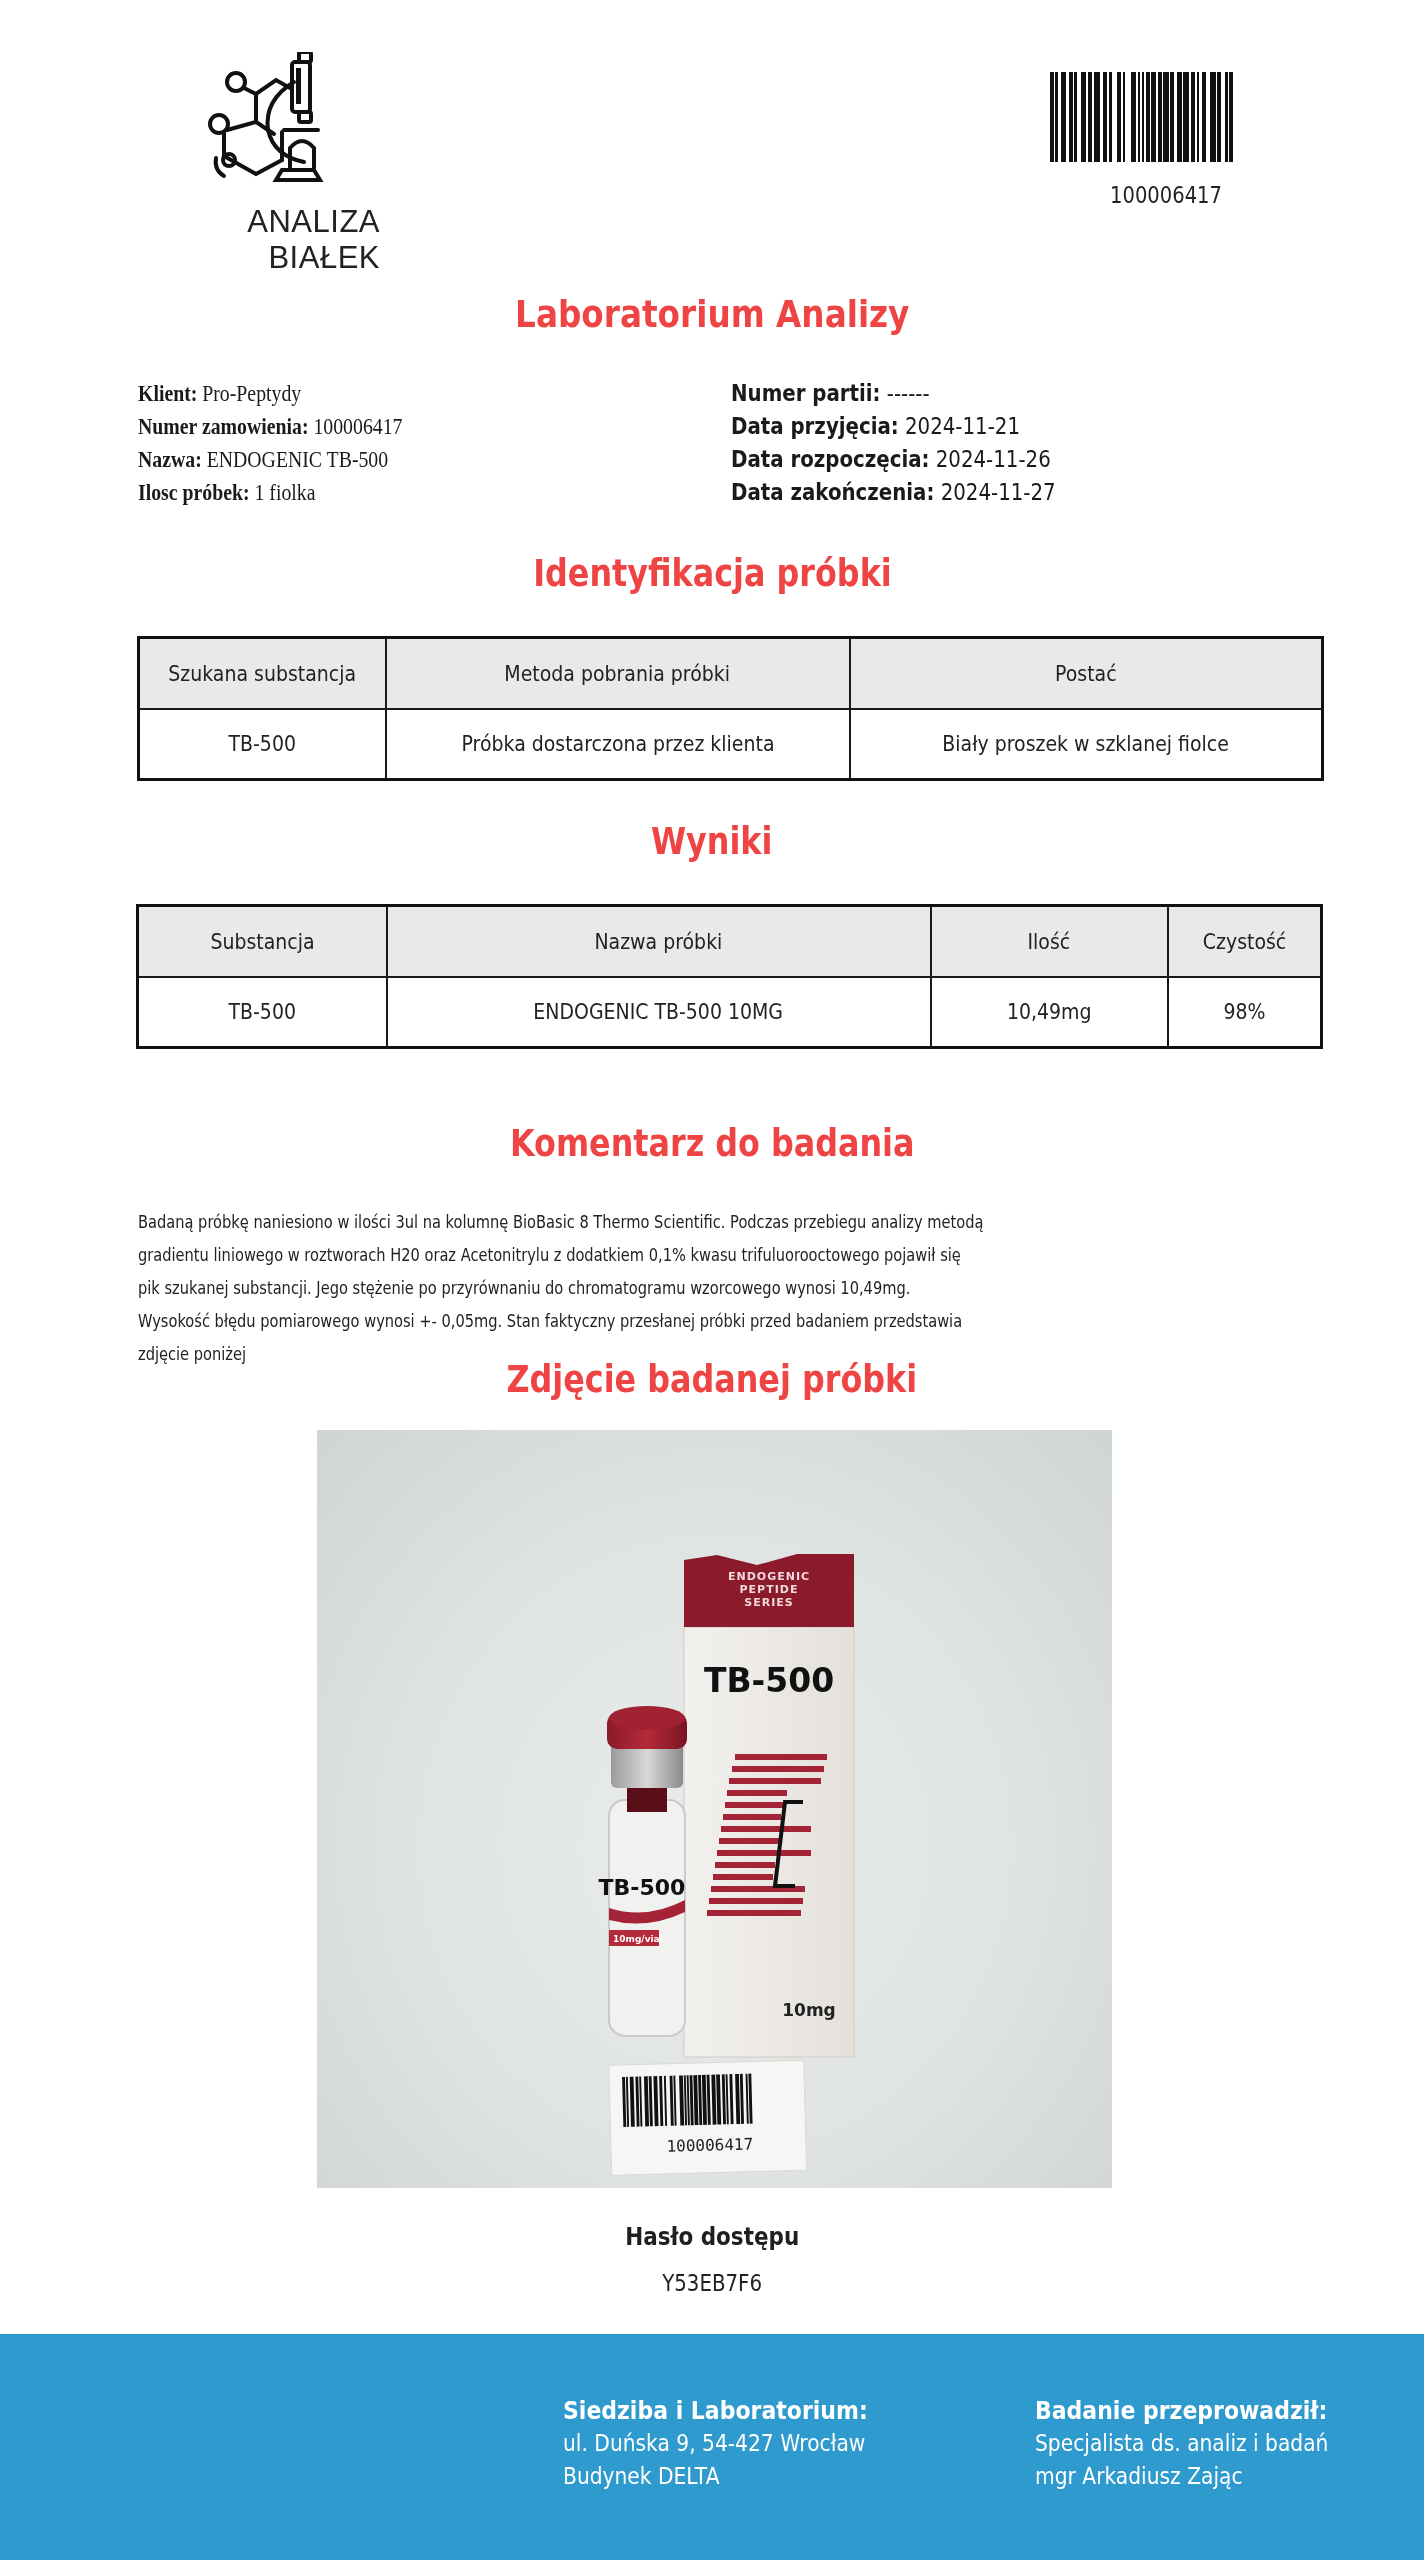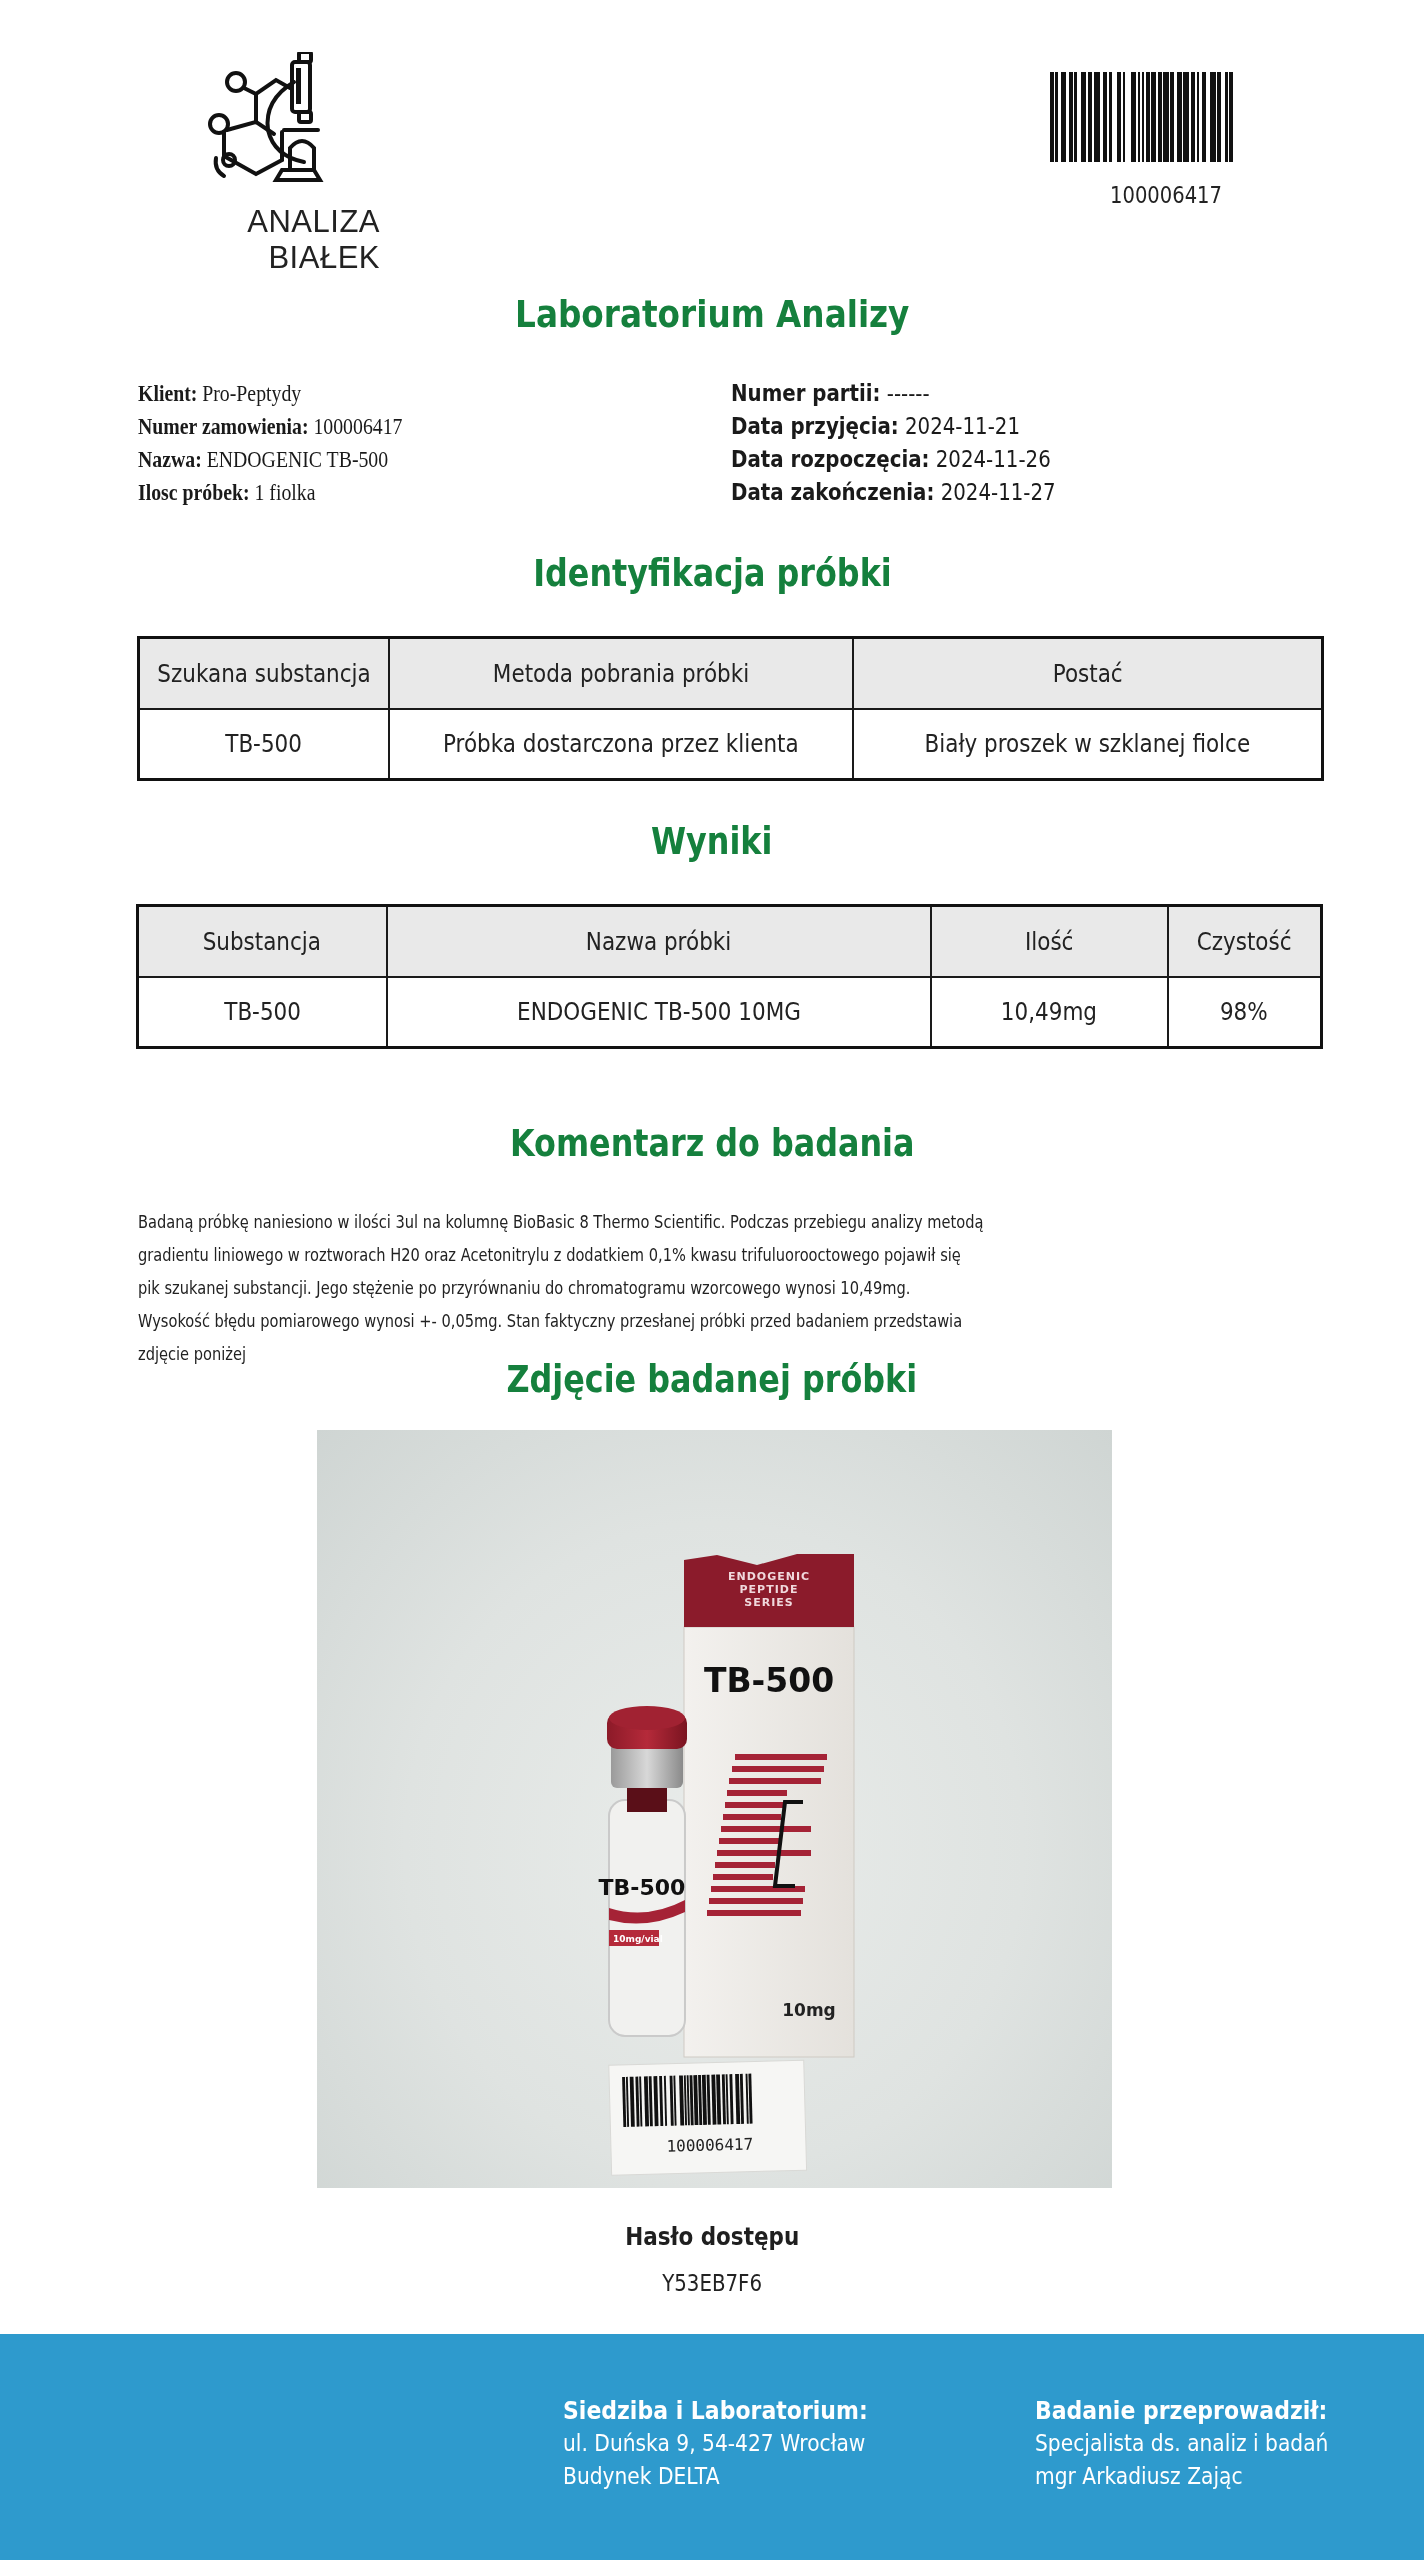--- a/index.html
+++ b/index.html
@@ -7,30 +7,30 @@
   body { position: relative; font-family: "DejaVu Sans", sans-serif; color: #1a1a1a; }
 
   
   .logo { position: absolute; left: 140px; top: 52px; width: 236px; height: 200px; }
   .logo svg { position: absolute; left: 54px; top: 0; }
   .logo-text { position: absolute; left: 0; top: 152px; width: 240px; text-align: right; font-family: "Liberation Sans", sans-serif; font-size: 31px; letter-spacing: 0.5px; color: #222; font-weight: 400; }
   .barcode { position: absolute; left: 1050px; top: 72px; width: 232px; height: 90px; display: flex; }
   .barcode span { display: block; height: 90px; background: #111; }
   .barcode-num { position: absolute; left: 1050px; top: 182px; width: 232px; text-align: center; font-size: 23px; color: #222; transform: scaleX(0.85); }
 
-  h1, h2 { position: absolute; left: 0; width: 1424px; text-align: center; font-weight: bold; color: #15803d; transform-origin: center; }
+  h1, h2 { position: absolute; left: 0; width: 1424px; text-align: center; font-weight: bold; color: #ef4444; transform-origin: center; }
   h1 { font-size: 38px; }
   h2 { font-size: 37px; }
   .sq { display: inline-block; transform: scaleX(0.86); }
 
   .info { position: absolute; font-size: 23px; line-height: 33px; }
   .info .row { white-space: nowrap; transform: scaleX(0.86); transform-origin: left center; }
   .info b { font-weight: bold; }
 
-  table { position: absolute; border-collapse: collapse; font-size: 25px; }
+  table { position: absolute; border-collapse: collapse; font-size: 22px; }
   table td { border: 2px solid #1a1a1a; text-align: center; vertical-align: middle; color: #222; }
   table tr.head td { background: #e9e9e9; }
   table td span { display: inline-block; transform: scaleX(0.86); white-space: nowrap; }
   table { border: 3px solid #111; }
 
   .comment { position: absolute; left: 138px; top: 1206px; width: 1160px; font-size: 17px; line-height: 33px; color: #222; }
   .comment .ln { white-space: nowrap; transform: scaleX(0.86); transform-origin: left center; }
 
   .photo { position: absolute; left: 317px; top: 1430px; width: 795px; height: 758px; overflow: hidden;
     background: radial-gradient(ellipse at 50% 55%, #e9ecea 0%, #dfe3e1 55%, #cfd5d3 100%); }

